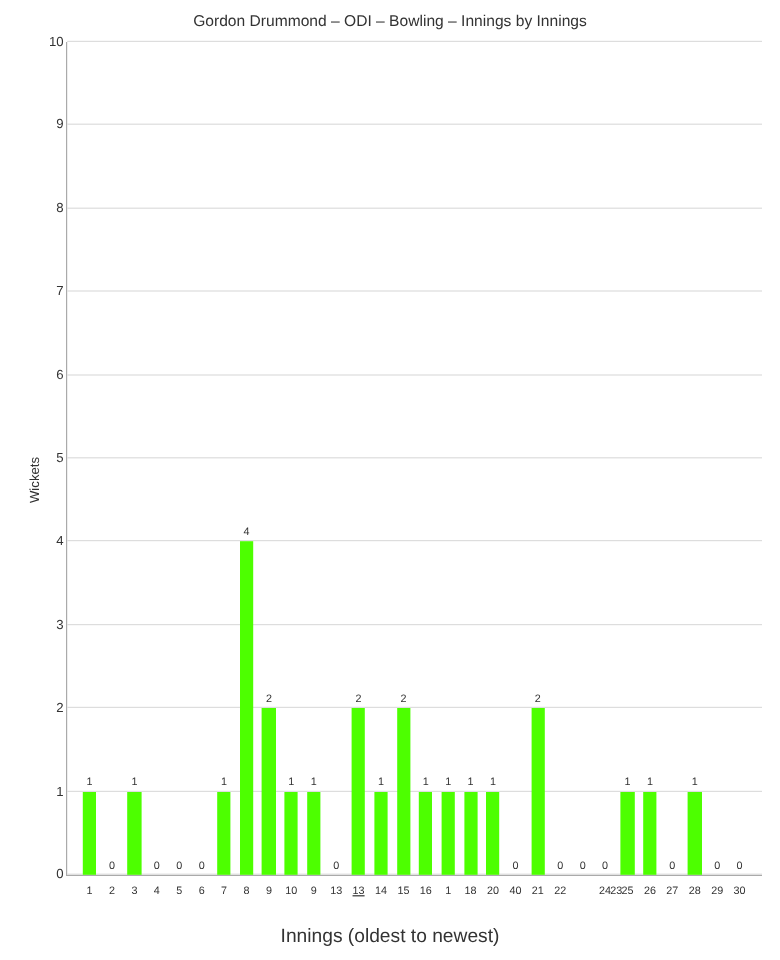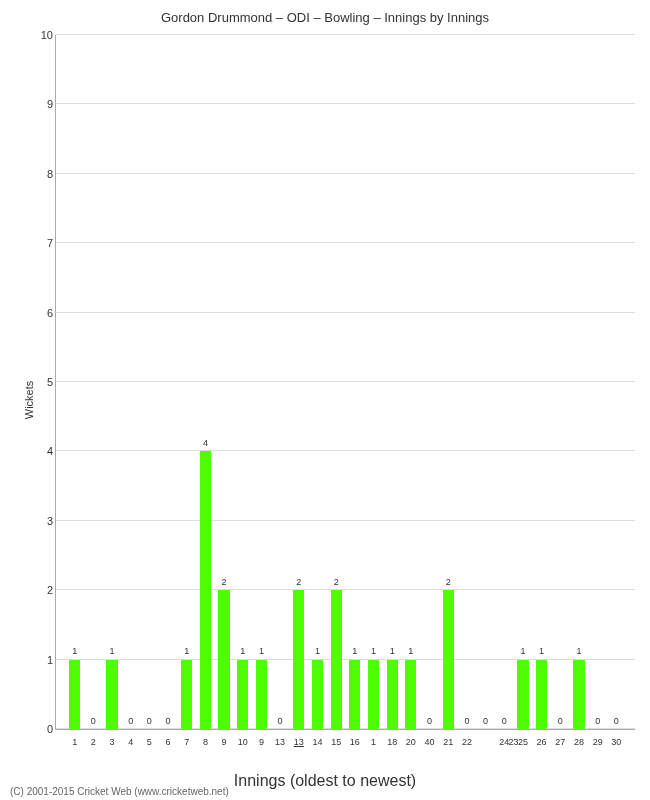--- a/index.html
+++ b/index.html
@@ -208,14 +208,13 @@
       <div class="bar-value" style="left: 90.3226%; bottom: 10.5%;">1</div>
       <div class="x-tick-label" style="left: 90.3226%;">28</div>
       <div class="bar" style="left: 92.5806%; width: 1.93548%; height: 0%; bottom: 0px;"></div>
       <div class="bar-value" style="left: 93.5484%; bottom: 0.5%;">0</div>
       <div class="x-tick-label" style="left: 93.5484%;">29</div>
       <div class="bar" style="left: 95.8065%; width: 1.93548%; height: 0%; bottom: 0px;"></div>
       <div class="bar-value" style="left: 96.7742%; bottom: 0.5%;">0</div>
       <div class="x-tick-label" style="left: 96.7742%;">30</div>
     </div>
 
-  <div class="copyright">(C) 2001-2015 Cricket Web (www.cricketweb.net)</div>
 </div>
 
 </body></html>

